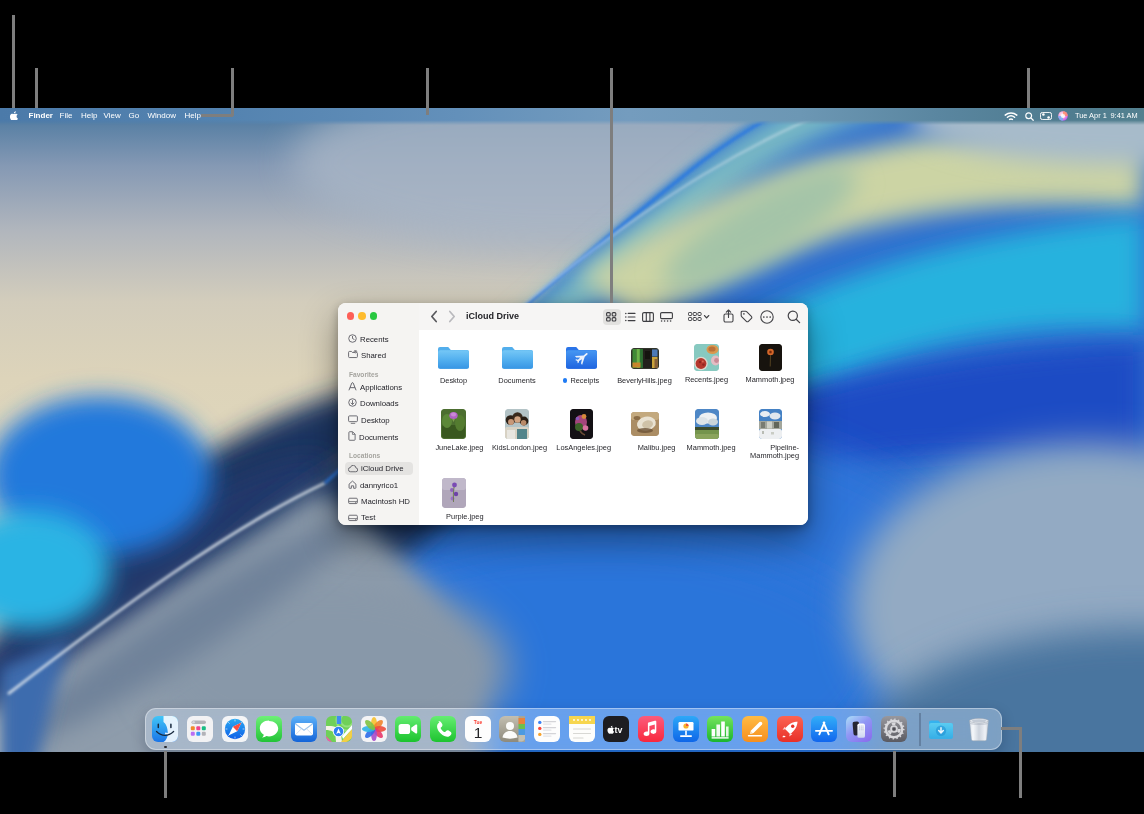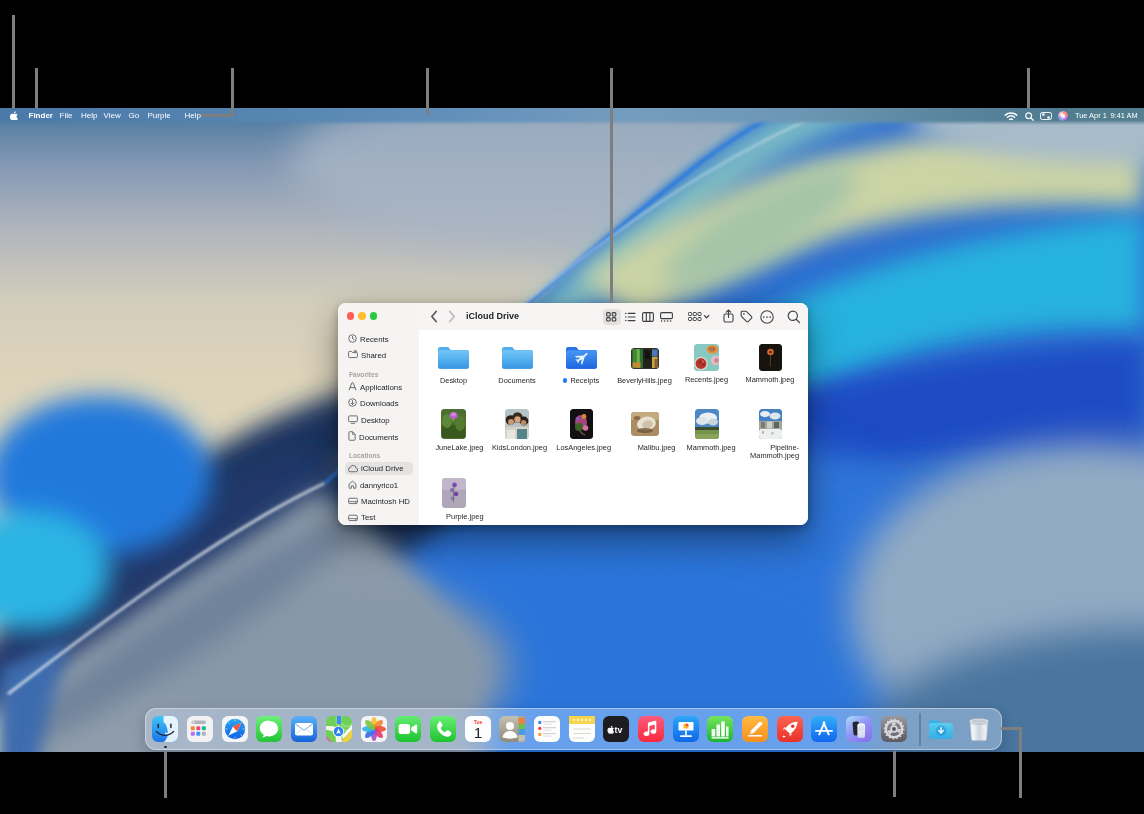--- a/index.html
+++ b/index.html
@@ -118,21 +118,21 @@
 
   <div id="menubar">
     <svg style="position:absolute;left:10.3px;top:3.4px" width="8" height="9" viewBox="0 0 13 15">
       <path fill="#fff" d="M10.8 7.9c0-2 1.7-3 1.8-3.1-1-1.4-2.5-1.6-3-1.6-1.3-.1-2.5.8-3.1.8-.6 0-1.6-.8-2.7-.7C2.4 3.3 1.1 4.1.4 5.4c-1.4 2.5-.4 6.1 1 8.1.7 1 1.5 2.1 2.6 2 1-.1 1.4-.7 2.7-.7s1.6.7 2.7.7c1.1 0 1.8-1 2.5-2 .8-1.1 1.1-2.2 1.1-2.3 0 0-2.2-.8-2.2-3.3zM8.7 1.9c.6-.7 1-1.7.9-2.6-.8 0-1.9.6-2.5 1.3-.5.6-1 1.6-.9 2.5 1 .1 1.9-.5 2.5-1.2z" transform="translate(0,1.2)"></path>
     </svg>
     <div class="mi" style="left:28.5px;font-weight:700">Finder</div>
     <div class="mi" style="left:59.5px">File</div>
     <div class="mi" style="left:81px">Help</div>
     <div class="mi" style="left:103.5px">View</div>
     <div class="mi" style="left:128.5px">Go</div>
-    <div class="mi" style="left:147.5px">Purple</div>
+    <div class="mi" style="left:147.5px">Window</div>
     <div class="mi" style="left:184.5px">Help</div>
     <svg style="position:absolute;left:1004px;top:4px" width="14" height="9" viewBox="0 0 14 9">
       <g fill="none" stroke="#fff" stroke-linecap="round">
         <path d="M1.2 3.1 A 9 9 0 0 1 12.8 3.1" stroke-width="1.5"></path>
         <path d="M3.4 5.3 A 5.6 5.6 0 0 1 10.6 5.3" stroke-width="1.5"></path>
         <path d="M5.6 7.4 A 2.6 2.6 0 0 1 8.4 7.4" stroke-width="1.5"></path>
       </g>
     </svg>
     <svg style="position:absolute;left:1024.5px;top:3.6px" width="9" height="9" viewBox="0 0 9 9">
       <circle cx="3.7" cy="3.7" r="2.9" fill="none" stroke="#fff" stroke-width="1.2"></circle>

